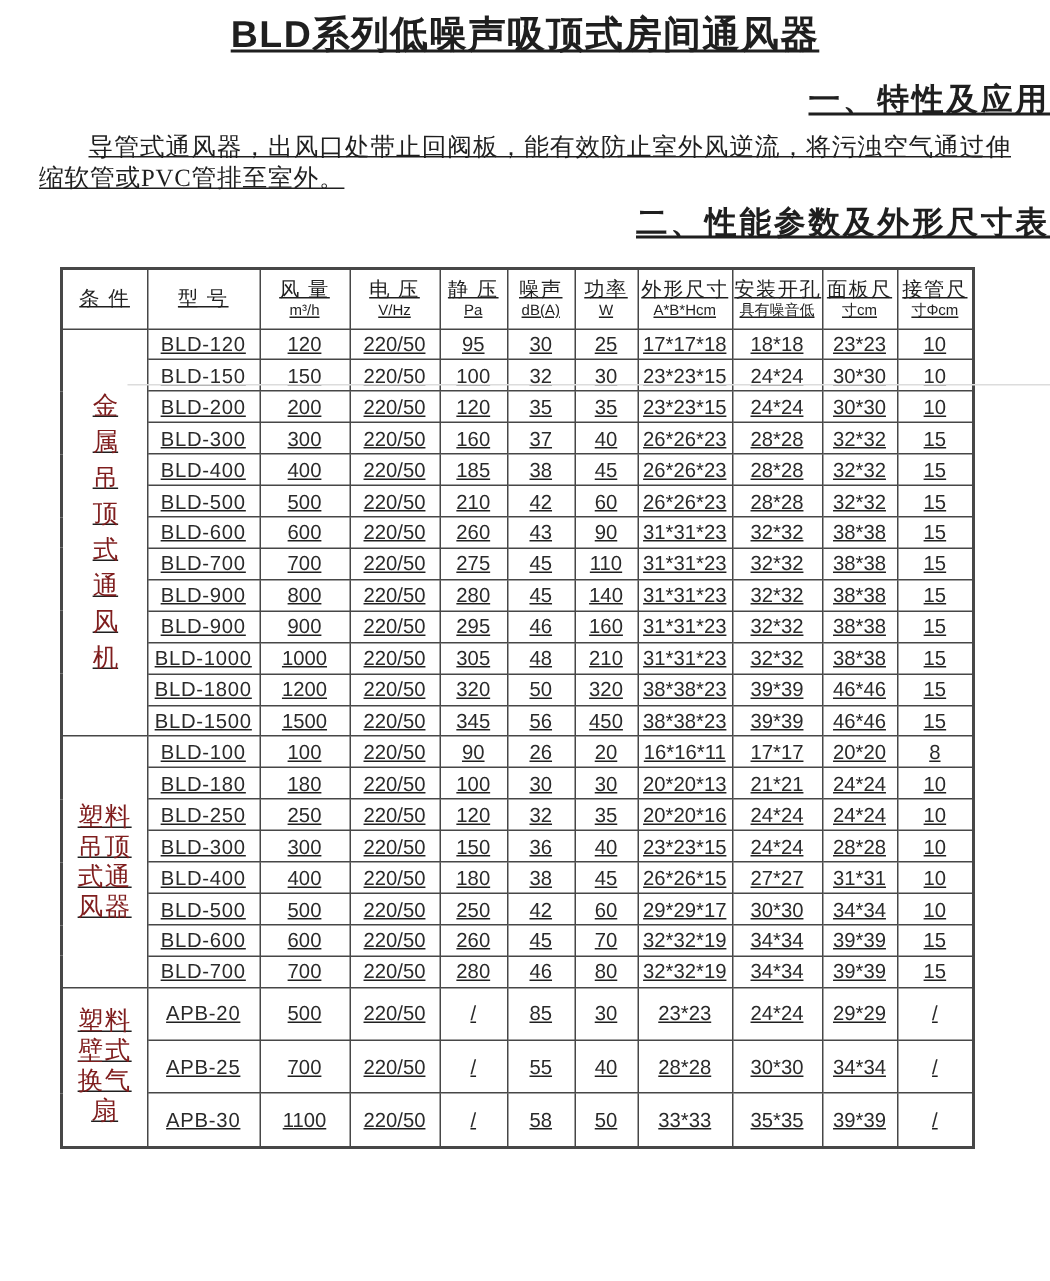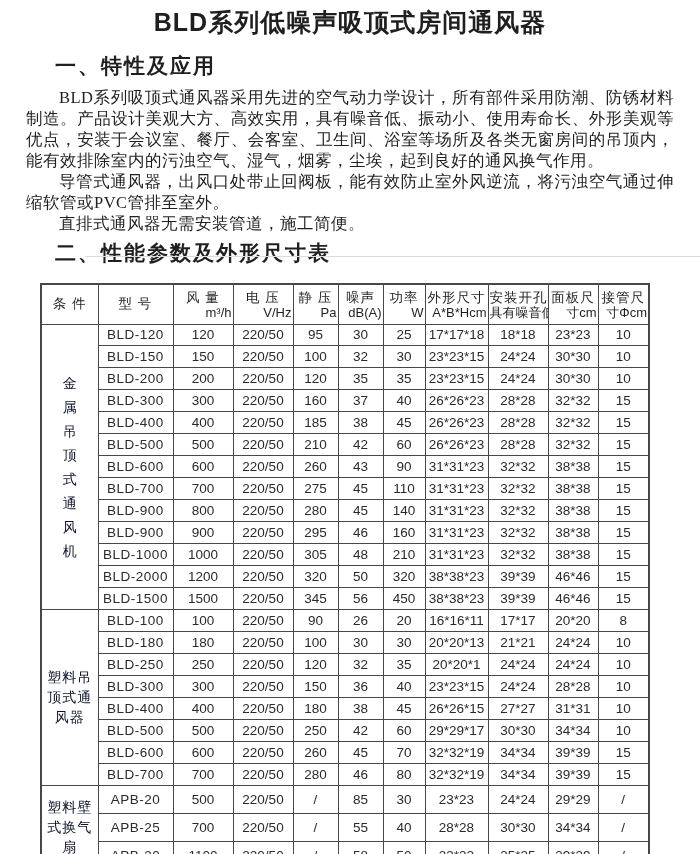--- a/index.html
+++ b/index.html
@@ -5,37 +5,38 @@
   * { margin: 0; padding: 0; box-sizing: border-box; }
   html, body { background: #ffffff; }
   body {
     width: 700px;
     height: 854px;
     position: relative;
     overflow: hidden;
     color: #1f1f1f;
     font-family: "Liberation Sans", "DejaVu Sans", sans-serif;
   }
-  .page { width: 700px; height: 796px; position: relative; }
+  .page { width: 700px; height: 796px; position: relative; text-decoration: underline; }
 
   .doc-title {
     text-align: center;
     font-size: 25px;
     font-weight: bold;
     letter-spacing: 1px;
     padding-top: 6px;
     font-family: "Liberation Sans", "DejaVu Sans", sans-serif;
   }
 
   .sec-heading {
     font-size: 21px;
     font-weight: bold;
     letter-spacing: 2px;
     margin-left: 55px;
     font-family: "Liberation Sans", "DejaVu Sans", sans-serif;
+    text-align: right;
   }
   .sec-heading.first { margin-top: 13px; margin-bottom: 7px; }
   .sec-heading.second { margin-top: 5px; margin-bottom: 16px; }
 
   .body-text { margin: 0 26px; }
   .para {
     font-family: "Liberation Serif", "DejaVu Serif", serif;
     font-size: 16.5px;
     line-height: 21px;
     text-indent: 2em;
@@ -64,46 +65,44 @@
     border: 1px solid #474747;
     text-align: center;
     vertical-align: middle;
     padding: 0 1px;
     overflow: hidden;
     white-space: nowrap;
   }
   table.spec thead tr { height: 40px; }
   table.spec th { font-weight: normal; }
   .h-line1 { font-size: 13.5px; letter-spacing: 1px; line-height: 16px; text-align: center; }
-  .h-line2 { font-size: 13px; line-height: 13px; letter-spacing: 0; text-align: right; }
+  .h-line2 { font-size: 10px; line-height: 13px; letter-spacing: 0; }
   table.spec td { font-size: 13.5px; color: #2a2a2a; }
   td.model { font-size: 14px; letter-spacing: 0.5px; }
   .cond {
     margin: 0 auto;
     word-break: break-all;
     white-space: normal;
-    font-size: 14px;
-    color: #0f172a;
+    font-size: 17px;
+    color: #7f1d1d;
   }
   .cond.one-col { width: 16px; line-height: 24px; }
   .cond.three-col { width: 46px; line-height: 20px; letter-spacing: 1px; }
 </style>
 </head>
 <body>
 
 <div class="page">
 
   <div class="doc-title">BLD系列低噪声吸顶式房间通风器</div>
 
   <div class="sec-heading first">一、特性及应用</div>
 
   <div class="body-text">
-    <p class="para">BLD系列吸顶式通风器采用先进的空气动力学设计，所有部件采用防潮、防锈材料制造。产品设计美观大方、高效实用，具有噪音低、振动小、使用寿命长、外形美观等优点，安装于会议室、餐厅、会客室、卫生间、浴室等场所及各类无窗房间的吊顶内，能有效排除室内的污浊空气、湿气，烟雾，尘埃，起到良好的通风换气作用。</p>
     <p class="para">导管式通风器，出风口处带止回阀板，能有效防止室外风逆流，将污浊空气通过伸缩软管或PVC管排至室外。</p>
-    <p class="para">直排式通风器无需安装管道，施工简便。</p>
   </div>
 
   <div class="sec-heading second">二、性能参数及外形尺寸表</div>
 
   <div class="pre-table-rule"></div>
 
   <table class="spec">
     <colgroup>
       <col style="width:57px">
       <col style="width:75px">
@@ -293,21 +292,21 @@
           <td>220/50</td>
           <td>305</td>
           <td>48</td>
           <td>210</td>
           <td>31*31*23</td>
           <td>32*32</td>
           <td>38*38</td>
           <td>15</td>
         </tr>
         <tr>
-          <td class="model">BLD-2000</td>
+          <td class="model">BLD-1800</td>
           <td>1200</td>
           <td>220/50</td>
           <td>320</td>
           <td>50</td>
           <td>320</td>
           <td>38*38*23</td>
           <td>39*39</td>
           <td>46*46</td>
           <td>15</td>
         </tr>
@@ -350,21 +349,21 @@
           <td>24*24</td>
           <td>10</td>
         </tr>
         <tr>
           <td class="model">BLD-250</td>
           <td>250</td>
           <td>220/50</td>
           <td>120</td>
           <td>32</td>
           <td>35</td>
-          <td>20*20*1</td>
+          <td>20*20*16</td>
           <td>24*24</td>
           <td>24*24</td>
           <td>10</td>
         </tr>
         <tr>
           <td class="model">BLD-300</td>
           <td>300</td>
           <td>220/50</td>
           <td>150</td>
           <td>36</td>

